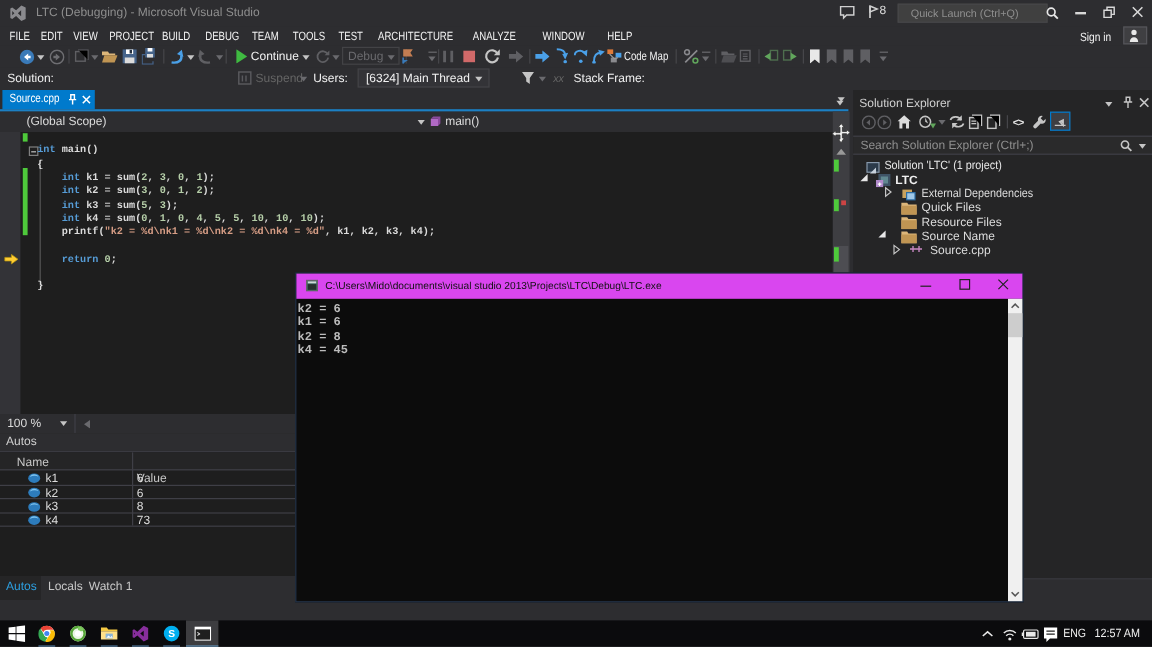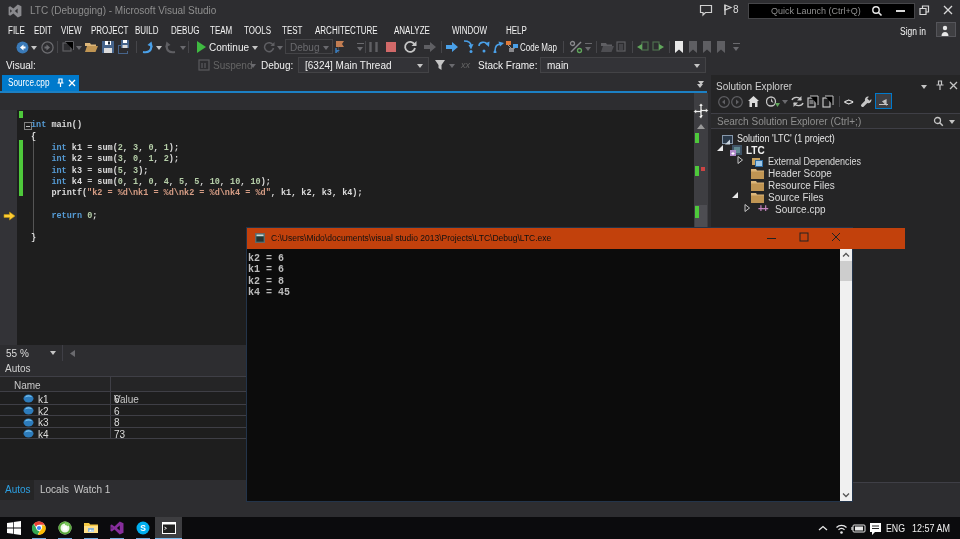--- a/index.html
+++ b/index.html
@@ -6,21 +6,21 @@
 body{font-family:"Liberation Sans",sans-serif;position:relative}
 .a{position:absolute}
 .app{position:absolute;left:0;top:0;width:960px;height:539px;background:#2d2d30;overflow:hidden}
 .sep{position:absolute;width:1px;background:#46464a}
 .dd{position:absolute;width:0;height:0;border-left:3px solid transparent;border-right:3px solid transparent;border-top:4px solid #c5c5c5}
 .ddg{border-top-color:#6a6a6e}
 .gr{color:#656565}
 .wt{color:#f1f1f1}
 
 .titlebar{position:absolute;left:0;top:0;width:960px;height:22px;background:#2d2d30}
-.ql{position:absolute;left:748px;top:3px;width:167px;height:16px;background:#000000;border:1px solid #464649;color:#8f8f8f;font-size:9px;line-height:14px;padding-left:22px}
+.ql{position:absolute;left:748px;top:3px;width:125px;height:16px;background:#404040;border:1px solid #464649;color:#8f8f8f;font-size:9px;line-height:14px;padding-left:10px}
 
 .menubar{position:absolute;left:0;top:22px;width:960px;height:16px;background:#2d2d30}
 .mi{position:absolute;top:3px;font-size:10px;color:#f4f4f4;display:inline-block;transform:scaleX(0.8);transform-origin:0 50%;white-space:nowrap}
 
 .toolbar{position:absolute;left:0;top:38px;width:960px;height:18px;background:#2d2d30}
 
 .procrow{position:absolute;left:0;top:56px;width:960px;height:19px;background:#2d2d30}
 .combo{position:absolute;background:#333337;border:1px solid #434346;font-size:10px;color:#f1f1f1}
 
 .tabrow{position:absolute;left:0;top:75px;width:708px;height:16px;background:#2d2d30}
@@ -39,21 +39,21 @@
 .btabs{position:absolute;left:0;top:480px;width:708px;height:20px;background:#2d2d30}
 
 .rpanel{position:absolute;left:711px;top:75px;width:249px;height:425px;background:#252526}
 .tt{display:inline-block;transform:scaleX(0.9);transform-origin:0 50%;white-space:nowrap}
 
 .status{position:absolute;left:0;top:501px;width:960px;height:16px;background:#ca5100;color:#fff;font-size:10px}
 
 .taskbar{position:absolute;left:0;top:517px;width:960px;height:22px;background:#0b0b0d;color:#eee}
 
 .console{position:absolute;left:246px;top:227px;width:607px;height:275px;background:#0c0c0c;border:1px solid #23344a;z-index:50}
-.ctitle{position:absolute;left:0;top:0;width:658px;height:21px;background:#c2410c;color:#111;font-size:8.5px}
+.ctitle{position:absolute;left:0;top:0;width:605px;height:21px;background:#d946ef;color:#111;font-size:8.5px}
 .cscroll{position:absolute;right:0;top:21px;width:12px;height:252px;background:#f0f0f0}
 .ctext{position:absolute;left:1px;top:25px;font-family:"Liberation Mono",monospace;font-size:10px;font-weight:700;line-height:11.3px;color:#bcbcbc;white-space:pre}
 </style></head>
 <body>
 <div class="app">
 
 <div class="titlebar">
   <svg class="a" style="left:8px;top:4px" width="14" height="14" viewBox="0 0 14 14">
         <path fill="#8a8a8e" d="M9.8 0.5 5.4 4.6 2.2 2.2 0.6 3v8l1.6.8 3.2-2.4 4.4 4.1 3.6-1.7V2.2L9.8.5zM2.2 8.8V5.2L4 7 2.2 8.8zm7.4.7L6.9 7l2.7-2.5v5z"></path>
       </svg>
@@ -247,58 +247,64 @@
         <path fill="#5f5f63" d="M1 0h8v12L5 8.5 1 12z"></path>
       </svg>
   <svg class="a" style="left:716px;top:3px" width="10" height="12" viewBox="0 0 10 12">
         <path fill="#5f5f63" d="M1 0h8v12L5 8.5 1 12z"></path>
       </svg>
   <div class="dd ddg" style="left:733px;top:9px"></div>
   <div class="a" style="left:733px;top:5px;width:7px;height:1px;background:#6a6a6e"></div>
 </div>
 
 <div class="procrow">
-  <div class="a wt" style="left:6px;top:4px;font-size:10px">Visual:</div>
+  <div class="a wt" style="left:6px;top:4px;font-size:10px">Solution:</div>
   <svg class="a" style="left:198px;top:3px" width="12" height="12" viewBox="0 0 12 12">
         <rect x="1" y="1" width="10" height="10" fill="none" stroke="#5a5a5e" stroke-width="1.2"></rect>
         <path stroke="#5a5a5e" stroke-width="1.2" d="M4 4v5M7 4v5"></path>
       </svg>
   <div class="a gr" style="left:213px;top:4px;font-size:10px">Suspend</div>
   <div class="dd ddg" style="left:250px;top:8px"></div>
-  <div class="a wt" style="left:261px;top:4px;font-size:10px">Debug:</div>
-  <div class="combo" style="left:298px;top:1px;width:131px;height:16px">
+  <div class="a wt" style="left:261px;top:4px;font-size:10px">Users:</div>
+  <div class="combo" style="left:298px;top:1px;width:110px;height:16px">
         <span style="position:absolute;left:6px;top:2px">[6324] Main Thread</span>
         <div class="dd" style="right:5px;top:6px"></div>
       </div>
   <svg class="a" style="left:434px;top:3px" width="12" height="12" viewBox="0 0 12 12">
         <path fill="#c5c5c5" d="M1 1h10L7.5 6v5l-3-2V6z"></path>
       </svg>
   <div class="dd ddg" style="left:449px;top:8px"></div>
   <div class="a gr" style="left:461px;top:4px;font-size:9px;font-style:italic">xx</div>
   <div class="a wt" style="left:478px;top:4px;font-size:10px">Stack Frame:</div>
-  <div class="combo" style="left:540px;top:1px;width:166px;height:16px">
-        <span style="position:absolute;left:6px;top:2px">main</span>
-        <div class="dd" style="right:5px;top:6px"></div>
-      </div>
 </div>
 
 <div class="tabrow">
   <div class="a" style="left:2px;top:0px;width:77px;height:16px;background:#007acc;color:#fff;font-size:10px">
     <span style="position:absolute;left:6px;top:2px;display:inline-block;transform:scaleX(0.82);transform-origin:0 50%;white-space:nowrap">Source.cpp</span>
     <svg style="position:absolute;left:54px;top:3px" width="9" height="10" viewBox="0 0 9 10">
           <path stroke="#fff" stroke-width="1.2" fill="none" d="M3 1h3v4H3zM1.5 5h6M4.5 5v4"></path>
         </svg>
     <svg style="position:absolute;left:66px;top:4px" width="8" height="8" viewBox="0 0 8 8">
           <path stroke="#fff" stroke-width="1.3" d="M1 1l6 6M7 1l-6 6"></path>
         </svg>
   </div>
   <div class="dd" style="left:698px;top:6px"></div>
 </div>
 <div class="blueline"></div>
 
+<div class="crumbs">
+  <div class="a" style="left:22px;top:3px;font-size:10px;color:#dcdcdc">(Global Scope)</div>
+  <div class="dd" style="left:348px;top:7px"></div>
+  <svg class="a" style="left:358px;top:3px" width="11" height="11" viewBox="0 0 11 11">
+        <rect x="1" y="3" width="6" height="6" fill="#b069c4"></rect>
+        <path fill="#8a4a9d" d="M1 3l2-2h6v6l-2 2V3z"></path>
+      </svg>
+  <div class="a" style="left:371px;top:3px;font-size:10px;color:#dcdcdc">main()</div>
+  <div class="dd" style="left:699px;top:7px"></div>
+</div>
 
 <div class="editor"></div>
 <div class="emargin"></div>
 <div class="a" style="left:19px;top:111px;width:4px;height:7px;background:#4ec93b"></div>
 <div class="a" style="left:19px;top:140px;width:4px;height:56px;background:#4ec93b"></div>
 <div class="a" style="left:33px;top:133px;width:1px;height:105px;background:#555"></div>
 <div class="a" style="left:24px;top:122px;width:8px;height:8px;border:1px solid #808080;background:#1e1e1e">
   <div style="position:absolute;left:1px;top:2.5px;width:4px;height:1px;background:#c0c0c0"></div>
 </div>
 <div id="code">
@@ -325,21 +331,21 @@
 <div class="a" style="left:695px;top:206px;width:4px;height:12px;background:#4ec93b"></div>
 <svg class="a" style="left:696px;top:124px" width="10" height="6" viewBox="0 0 10 6">
       <path fill="#999" d="M5 0l4 5H1z"></path>
     </svg>
 <svg class="a" style="left:693px;top:103px;z-index:3" width="16" height="16" viewBox="0 0 16 16">
       <path fill="#f0f0f0" stroke="#333" stroke-width="0.7" d="M8 0l2.5 3h-1.5v3.5H12.5v-1.5l3 2.5-3 2.5v-1.5H9v3.5h1.5L8 16l-2.5-3H7v-3.5H3.5v1.5L.5 8.5l3-2.5v1.5H7V3H5.5z"></path>
     </svg>
 
 <div class="zoombar">
   <div class="a" style="left:0px;top:0px;width:694px;height:16px;background:#2d2d30"></div>
-  <div class="a" style="left:6px;top:3px;font-size:10px;color:#dcdcdc">55 %</div>
+  <div class="a" style="left:6px;top:3px;font-size:10px;color:#dcdcdc">100 %</div>
   <div class="dd" style="left:50px;top:6px"></div>
   <div class="a" style="left:62px;top:0px;width:1px;height:16px;background:#3f3f46"></div>
   <svg class="a" style="left:70px;top:5px" width="6" height="7" viewBox="0 0 6 7">
         <path fill="#6a6a6e" d="M5 0v7L0 3.5z"></path>
       </svg>
 </div>
 
 <div class="autos">
   <div class="a" style="left:0;top:0;width:708px;height:16px;background:#2d2d30;border-bottom:1px solid #3f3f46"></div>
   <div class="a" style="left:5px;top:2px;font-size:10px;color:#d0d0d0">Autos</div>
@@ -469,32 +475,32 @@
   <svg class="a" style="left:40px;top:81px" width="13" height="12" viewBox="0 0 13 12">
         <rect x="1" y="2" width="8" height="7" fill="#c9a25e"></rect>
         <rect x="4" y="4" width="8" height="7" fill="#2d6da3"></rect>
         <path fill="#9fc8e8" d="M5 5h6v5H5z"></path>
       </svg>
   <div class="a" style="left:57px;top:81px;font-size:10px;color:#dcdcdc"><span class="tt">External Dependencies</span></div>
   <svg class="a" style="left:40px;top:93px" width="13" height="11" viewBox="0 0 13 11">
         <path fill="#dcb67a" d="M0 1h5l1 1.5h7V11H0z"></path>
         <path fill="#c09553" d="M0 3.5h13V11H0z"></path>
       </svg>
-  <div class="a" style="left:57px;top:93px;font-size:10px;color:#dcdcdc">Header Scope</div>
+  <div class="a" style="left:57px;top:93px;font-size:10px;color:#dcdcdc">Quick Files</div>
   <svg class="a" style="left:40px;top:105px" width="13" height="11" viewBox="0 0 13 11">
         <path fill="#dcb67a" d="M0 1h5l1 1.5h7V11H0z"></path>
         <path fill="#c09553" d="M0 3.5h13V11H0z"></path>
       </svg>
   <div class="a" style="left:57px;top:105px;font-size:10px;color:#dcdcdc">Resource Files</div>
   <div class="a" style="left:21px;top:117px;width:0;height:0;border-left:6px solid transparent;border-bottom:6px solid #e8e8e8"></div>
   <svg class="a" style="left:40px;top:117px" width="13" height="11" viewBox="0 0 13 11">
         <path fill="#dcb67a" d="M0 1h5l1 1.5h7V11H0z"></path>
         <path fill="#c09553" d="M0 3.5h13V11H0z"></path>
       </svg>
-  <div class="a" style="left:57px;top:117px;font-size:10px;color:#dcdcdc">Source Files</div>
+  <div class="a" style="left:57px;top:117px;font-size:10px;color:#dcdcdc">Source Name</div>
   <svg class="a" style="left:33px;top:128px" width="7" height="10" viewBox="0 0 7 10">
         <path fill="none" stroke="#c5c5c5" d="M1 1.5 5.5 5 1 8.5z"></path>
       </svg>
   <div class="a" style="left:47px;top:128px;font-size:10px;color:#c586c0;font-weight:700;letter-spacing:-1px">++</div>
   <div class="a" style="left:64px;top:129px;font-size:10px;color:#dcdcdc">Source.cpp</div>
 
   <div class="a" style="left:0;top:407px;width:249px;height:1px;background:#3f3f46"></div>
   <div class="a" style="left:0;top:408px;width:249px;height:17px;background:#2d2d30"></div>
 </div>
 

